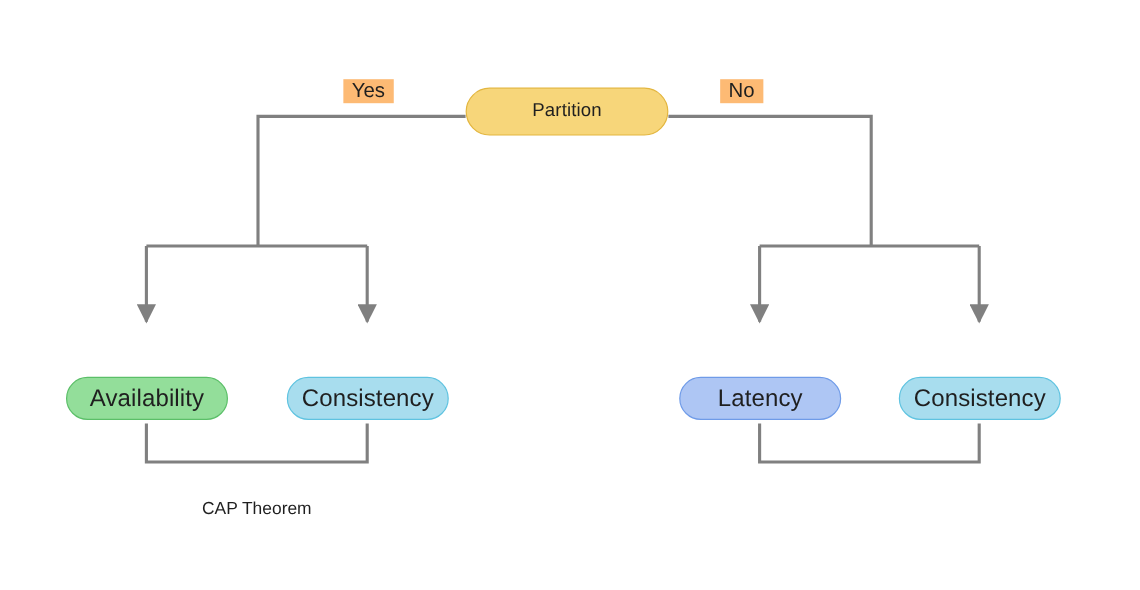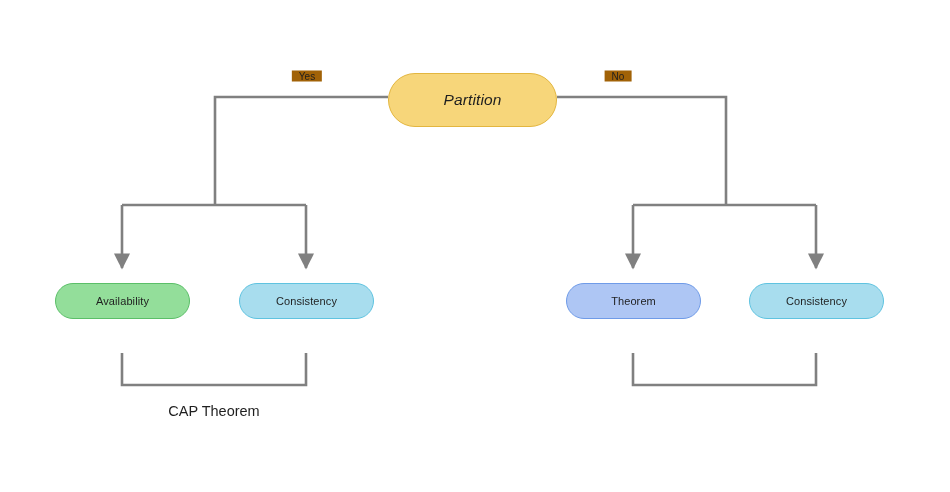--- a/index.html
+++ b/index.html
@@ -48,58 +48,58 @@
     font-size: 15px;
     color: #1f1f1f;
     letter-spacing: 0.1px;
     white-space: nowrap;
   }
 
   .node-root {
     left: 388px;
     top: 73px;
     width: 169px;
-    height: 54px;
+    height: 40px;
     font-size: 15.5px;
-    font-style: italic;
   }
 
   .node-leaf {
-    top: 283px;
+    top: 314px;
     height: 36px;
-    font-size: 11px;
+    font-size: 20px;
   }
 
   .leaf-availability { left: 55px;  width: 135px; }
   .leaf-consistency-1 { left: 239px; width: 135px; }
   .leaf-latency      { left: 566px; width: 135px; }
   .leaf-consistency-2 { left: 749px; width: 135px; }
 
   
   .edge-label {
     position: absolute;
     z-index: 2;
-    font-size: 10px;
+    font-size: 17px;
     color: #1f1f1f;
-    background: #a16207;
+    background: #fdba74;
     padding: 0 7px;
     white-space: nowrap;
     transform: translate(-50%, -50%);
   }
   .edge-label-yes { left: 307px; top: 76px; }
   .edge-label-no  { left: 618px; top: 76px; }
 
   
   .bracket-caption {
     position: absolute;
     z-index: 2;
     font-size: 14.5px;
     color: #1f1f1f;
     white-space: nowrap;
     transform: translate(-50%, -50%);
+    margin-top: 13px;
   }
   .caption-cap    { left: 214px; top: 411px; font-weight: 400; }
   .caption-pacelc { left: 724px; top: 411px; font-weight: 700; }
 </style>
 </head>
 <body style="background: rgb(255, 255, 255);">
 
 <div id="diagram-canvas">
 
   <svg id="connector-layer" viewBox="0 0 950 492" width="950" height="492" xmlns="http://www.w3.org/2000/svg">
@@ -137,20 +137,20 @@
 
   <div class="node node-root" style="background-color: rgb(247, 214, 122); border-color: rgb(227, 182, 63);">Partition</div>
 
   <div class="edge-label edge-label-yes">Yes</div>
   <div class="edge-label edge-label-no">No</div>
 
   <div class="node node-leaf leaf-availability" style="background-color: rgb(147, 222, 154); border-color: rgb(91, 191, 104);">Availability</div>
 
   <div class="node node-leaf leaf-consistency-1" style="background-color: rgb(168, 221, 238); border-color: rgb(95, 195, 224);">Consistency</div>
 
-  <div class="node node-leaf leaf-latency" style="background-color: rgb(174, 198, 244); border-color: rgb(111, 155, 232);">Theorem</div>
+  <div class="node node-leaf leaf-latency" style="background-color: rgb(174, 198, 244); border-color: rgb(111, 155, 232);">Latency</div>
 
   <div class="node node-leaf leaf-consistency-2" style="background-color: rgb(168, 221, 238); border-color: rgb(95, 195, 224);">Consistency</div>
 
   <div class="bracket-caption caption-cap">CAP Theorem</div>
 
 
 </div>
 
 </body></html>

